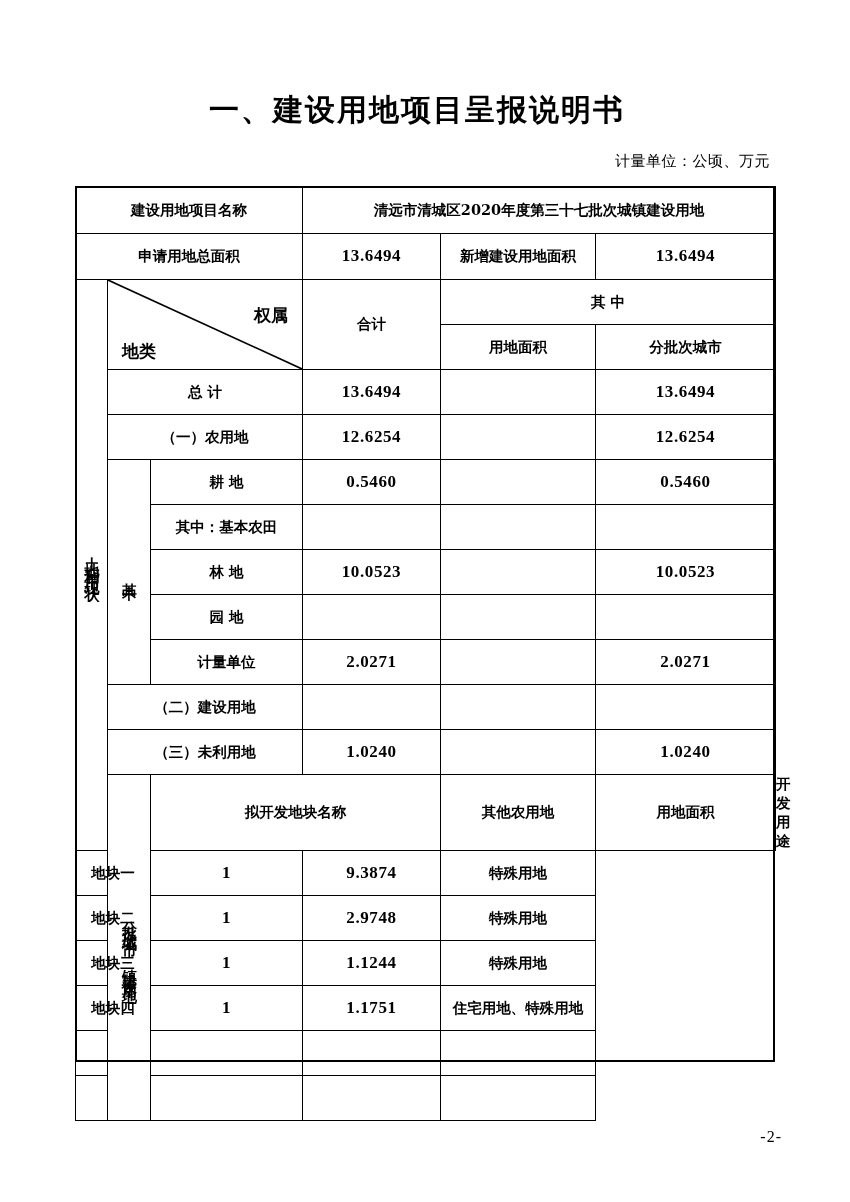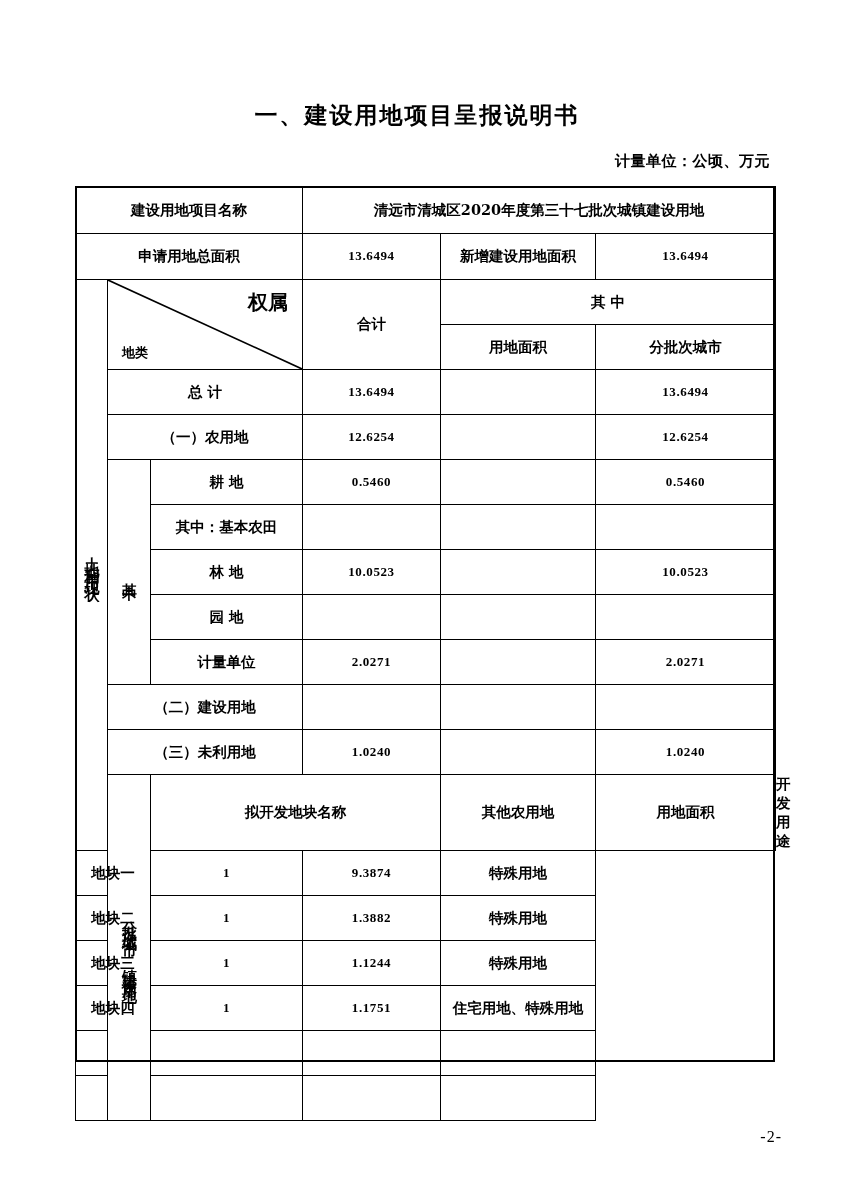--- a/index.html
+++ b/index.html
@@ -20,35 +20,35 @@
   .page {
     position: absolute;
     left: 0; top: 0;
     width: 850px;
     height: 1202px;
   }
 
   .doc-title {
     position: absolute;
     left: 0;
-    top: 100px;
+    top: 90px;
     width: 834px;
     text-align: center;
-    font-size: 23px;
+    font-size: 30px;
     font-weight: bold;
     letter-spacing: 2px;
     font-family: "DejaVu Serif", "Liberation Serif", serif;
   }
 
   .unit-line {
     position: absolute;
     right: 80px;
     top: 152px;
     font-size: 15px;
-    font-weight: bold;
+    font-weight: normal;
     letter-spacing: 0.5px;
     font-family: "DejaVu Serif", "Liberation Serif", serif;
   }
 
   table.main {
     position: absolute;
     left: 75px;
     top: 186px;
     width: 700px;
     border-collapse: collapse;
@@ -59,21 +59,21 @@
     border: 1.4px solid #000;
     text-align: center;
     vertical-align: middle;
     font-size: 14.5px;
     font-family: "DejaVu Serif", "Liberation Serif", serif;
     padding: 0;
     line-height: 1.3;
   }
   table.main td.num {
     font-family: "Liberation Serif", "DejaVu Serif", serif;
-    font-size: 13px;
+    font-size: 17px;
     letter-spacing: 0.6px;
   }
   .outer-border {
     position: absolute;
     left: 75px;
     top: 186px;
     width: 700px;
     height: 876px;
     border: 2.2px solid #000;
     box-sizing: border-box;
@@ -104,29 +104,29 @@
     padding: 0 !important;
   }
   .diag-cell .diag-svg {
     position: absolute;
     left: 0; top: 0;
     width: 100%; height: 100%;
   }
   .diag-cell .tr-text {
     position: absolute;
     right: 14px;
-    top: 9px;
-    font-size: 20px;
+    top: 24px;
+    font-size: 17px;
     margin-left: 24px;
   }
   .diag-cell .bl-text {
     position: absolute;
     left: 14px;
     bottom: 7px;
-    font-size: 13px;
+    font-size: 17px;
   }
 
   .page-number {
     position: absolute;
     right: 68px;
     top: 1128px;
     font-size: 16px;
     font-family: "Liberation Serif", "DejaVu Serif", serif;
     letter-spacing: 1px;
   }
@@ -261,21 +261,21 @@
       <tr>
         <td colspan="2" style="height:44px">地块一</td>
         <td class="num">1</td>
         <td class="num">9.3874</td>
         <td>特殊用地</td>
       </tr>
 
       <tr>
         <td colspan="2" style="height:44px">地块二</td>
         <td class="num">1</td>
-        <td class="num">1.3882</td>
+        <td class="num">2.9748</td>
         <td>特殊用地</td>
       </tr>
 
       <tr>
         <td colspan="2" style="height:44px">地块三</td>
         <td class="num">1</td>
         <td class="num">1.1244</td>
         <td>特殊用地</td>
       </tr>
 

